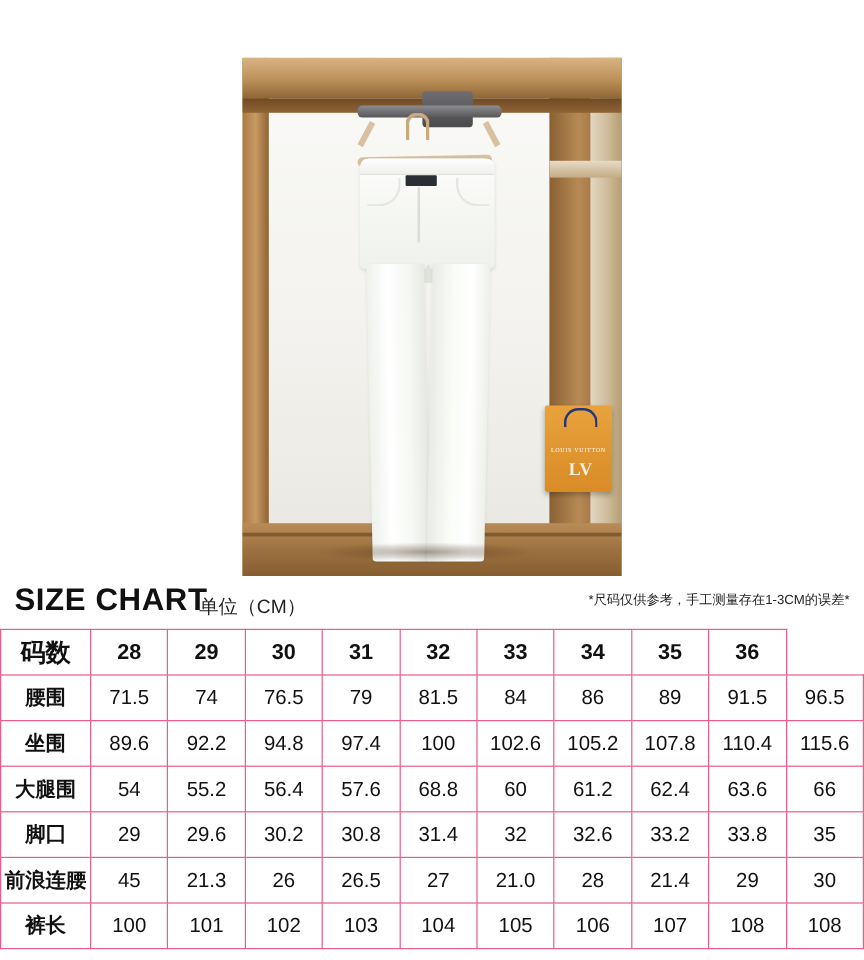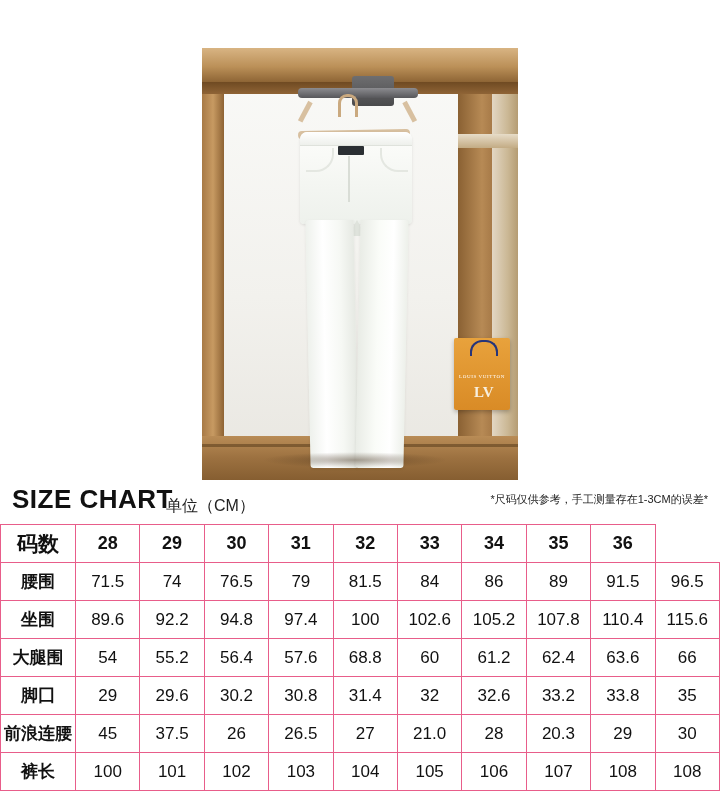--- a/index.html
+++ b/index.html
@@ -514,27 +514,27 @@
           <td>32</td>
           <td>32.6</td>
           <td>33.2</td>
           <td>33.8</td>
           <td>35</td>
         </tr>
 
         <tr>
           <td class="rowhead">前浪连腰</td>
           <td>45</td>
-          <td>37.5</td>
+          <td>21.3</td>
           <td>26</td>
           <td>26.5</td>
           <td>27</td>
           <td>21.0</td>
           <td>28</td>
-          <td>20.3</td>
+          <td>21.4</td>
           <td>29</td>
           <td>30</td>
         </tr>
 
 
         <tr>
           <td class="rowhead">裤长</td>
           <td>100</td>
           <td>101</td>
           <td>102</td>

